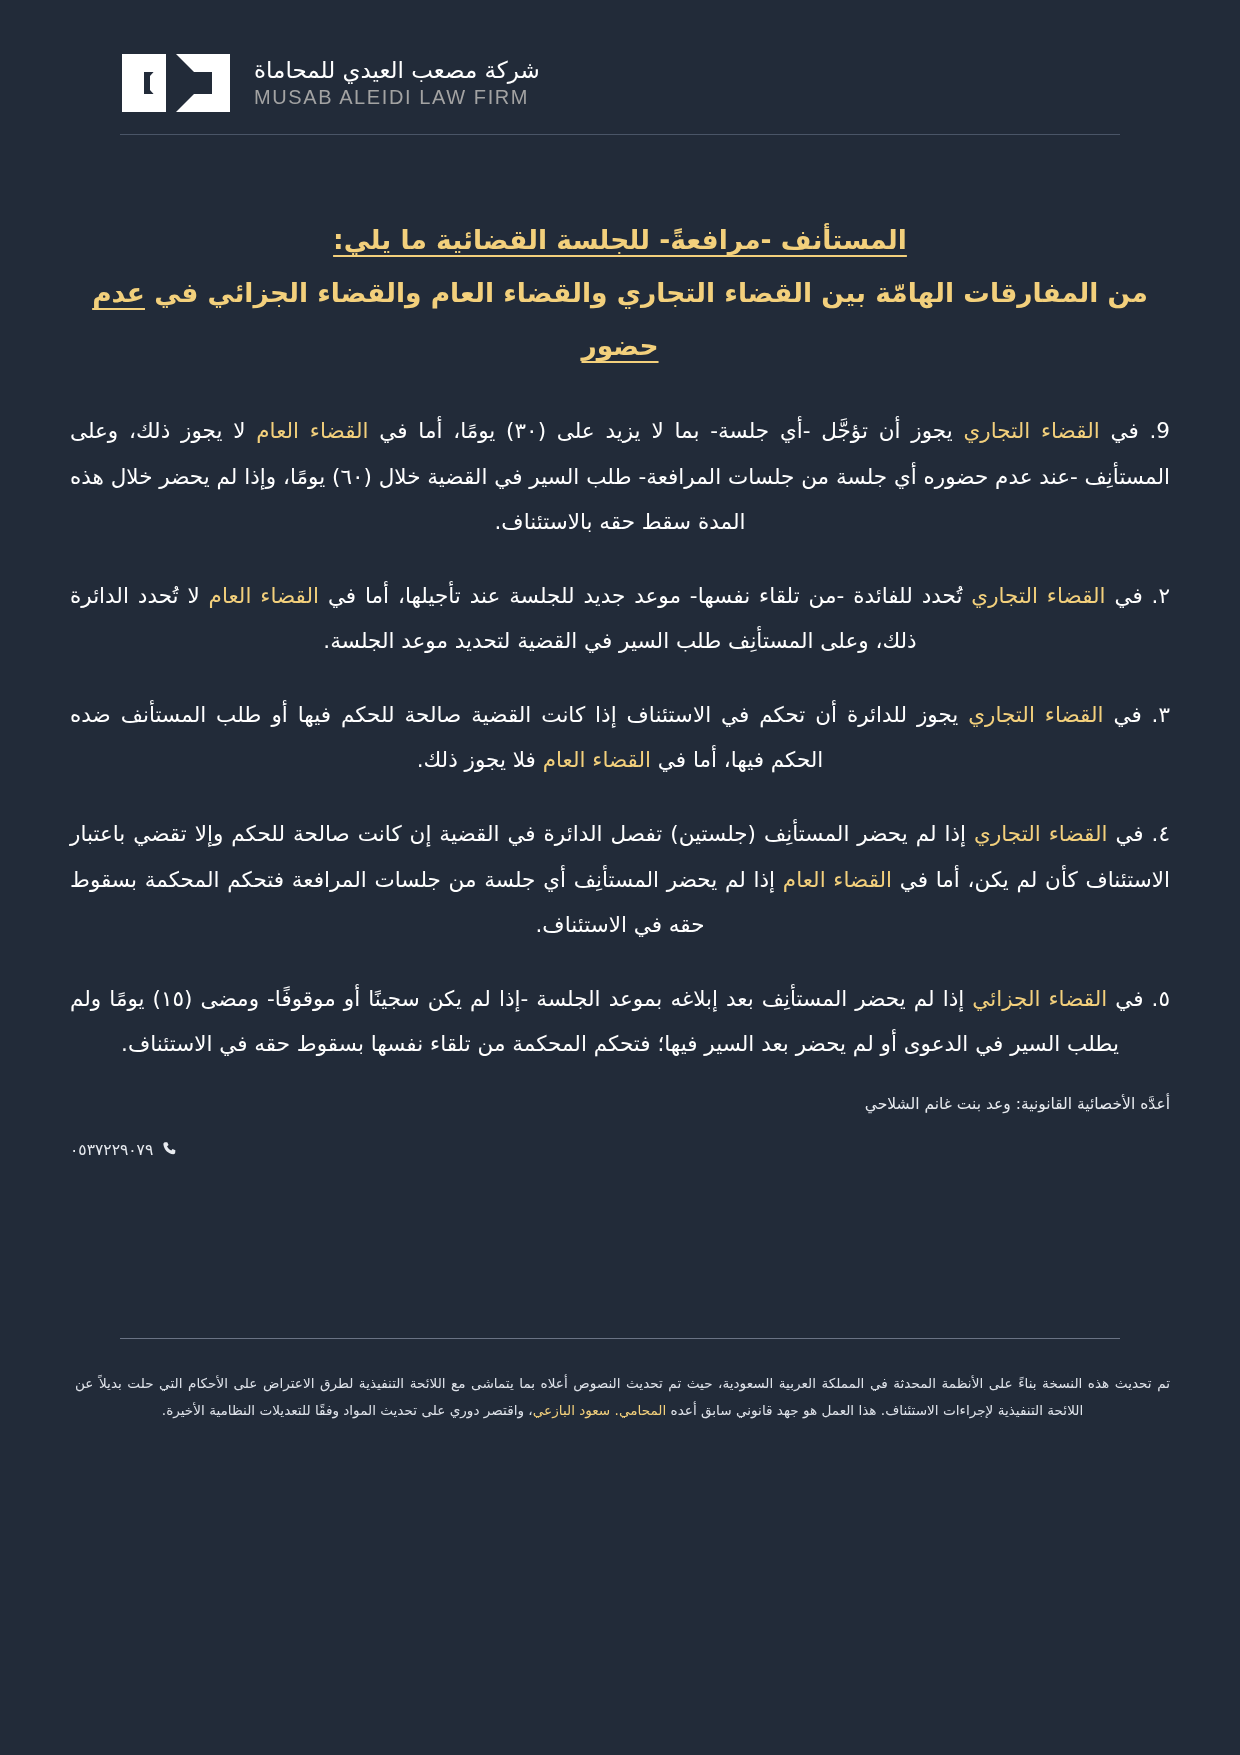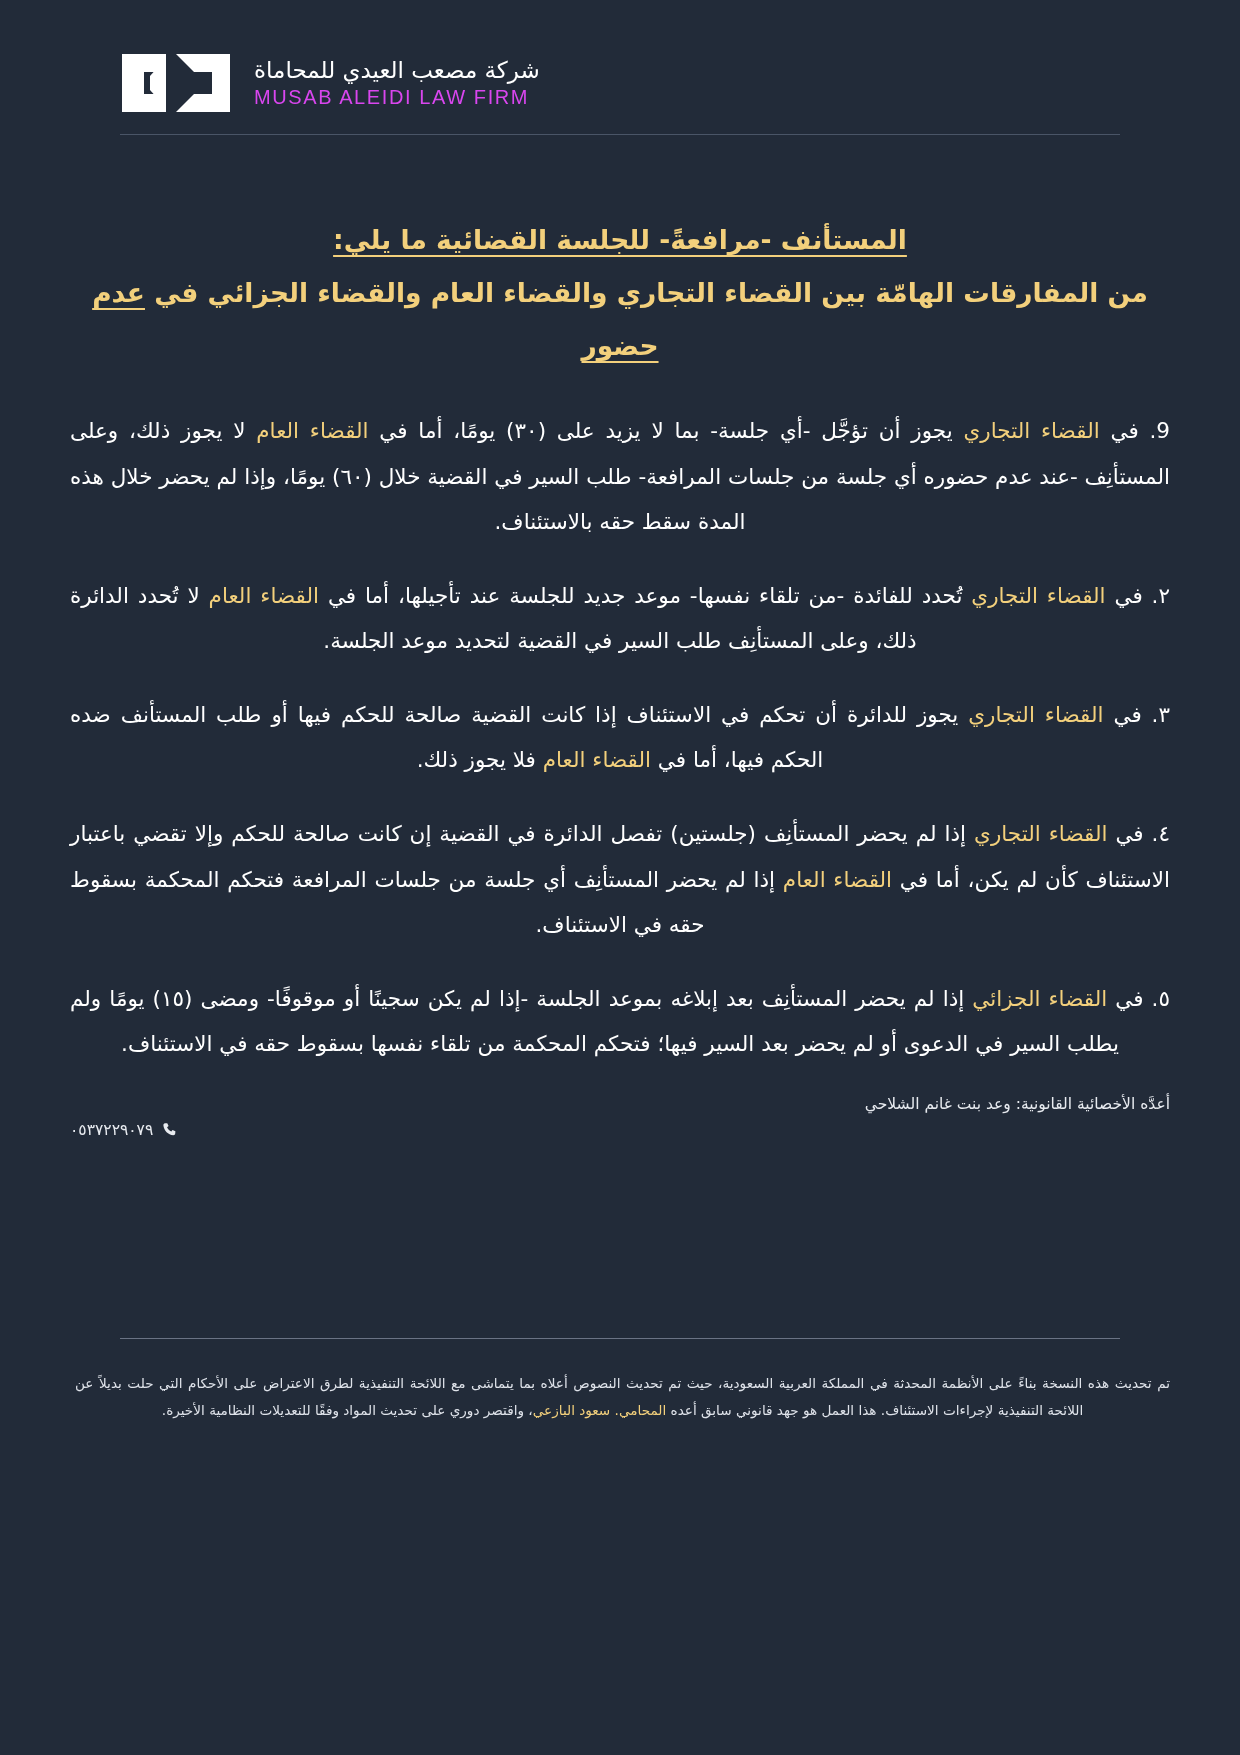--- a/index.html
+++ b/index.html
@@ -48,21 +48,21 @@
   .brand-ar {
     font-family:"DejaVu Sans", sans-serif;
     font-size:23px;
     color:#ffffff;
     letter-spacing:0px;
     white-space:nowrap;
   }
   .brand-en {
     font-family:"Liberation Sans", sans-serif;
     font-size:20px;
-    color:#d946ef;
+    color:#a3a3a3;
     letter-spacing:1.6px;
     white-space:nowrap;
     margin-top:3px;
     direction:ltr;
   }
 
   .header-rule {
     margin:20px 120px 0 120px;
     height:1px;
     background:#4a5567;
@@ -98,25 +98,25 @@
 
   
   .author {
     margin:26px 70px 0 70px;
     color:#e8ebf0;
     font-size:15.5px;
     text-align:right;
     font-family:"DejaVu Sans", sans-serif;
   }
   .phone-row {
-    margin:8px 70px 0 70px;
+    margin:28px 70px 0 70px;
     display:flex;
     flex-direction:row;
     justify-content:flex-end;
-    align-items:center;
+    align-items:flex-start;
     gap:9px;
     direction:rtl;
   }
   .phone-num {
     color:#e8ebf0;
     font-size:15.5px;
     direction:rtl;
     font-family:"DejaVu Sans", sans-serif;
   }
   .phone-ico { width:15px; height:15px; display:block; }

